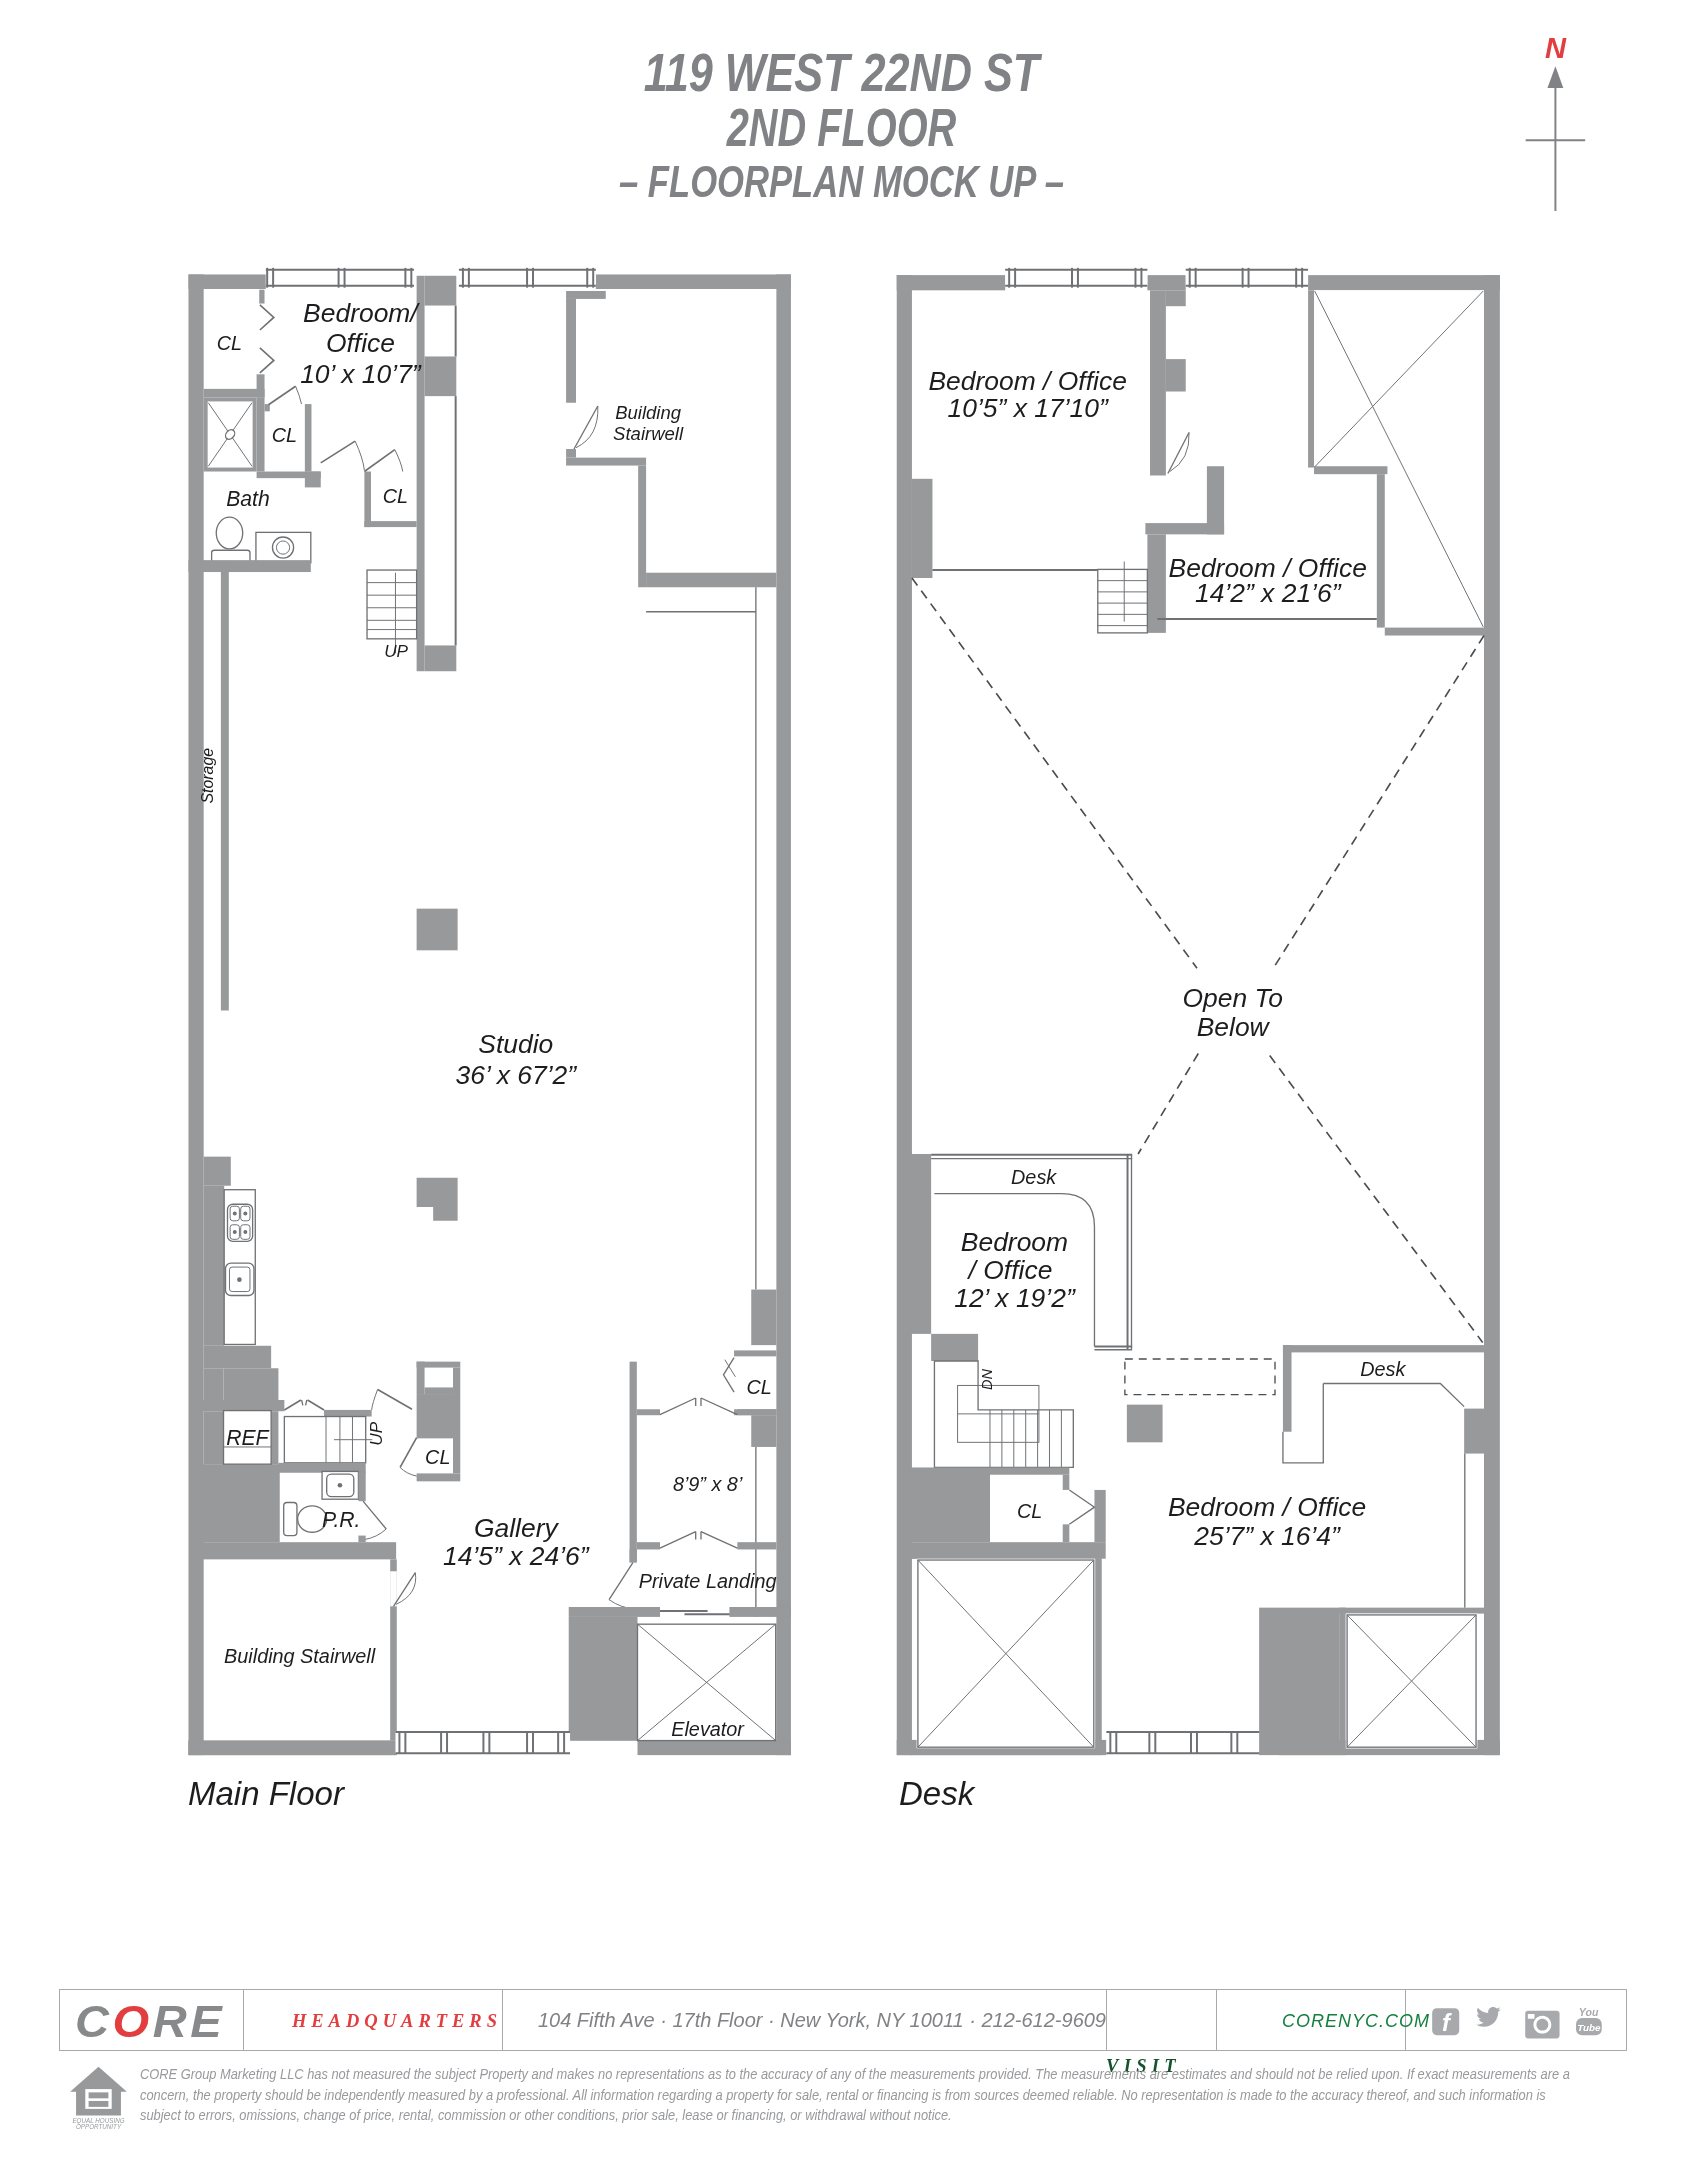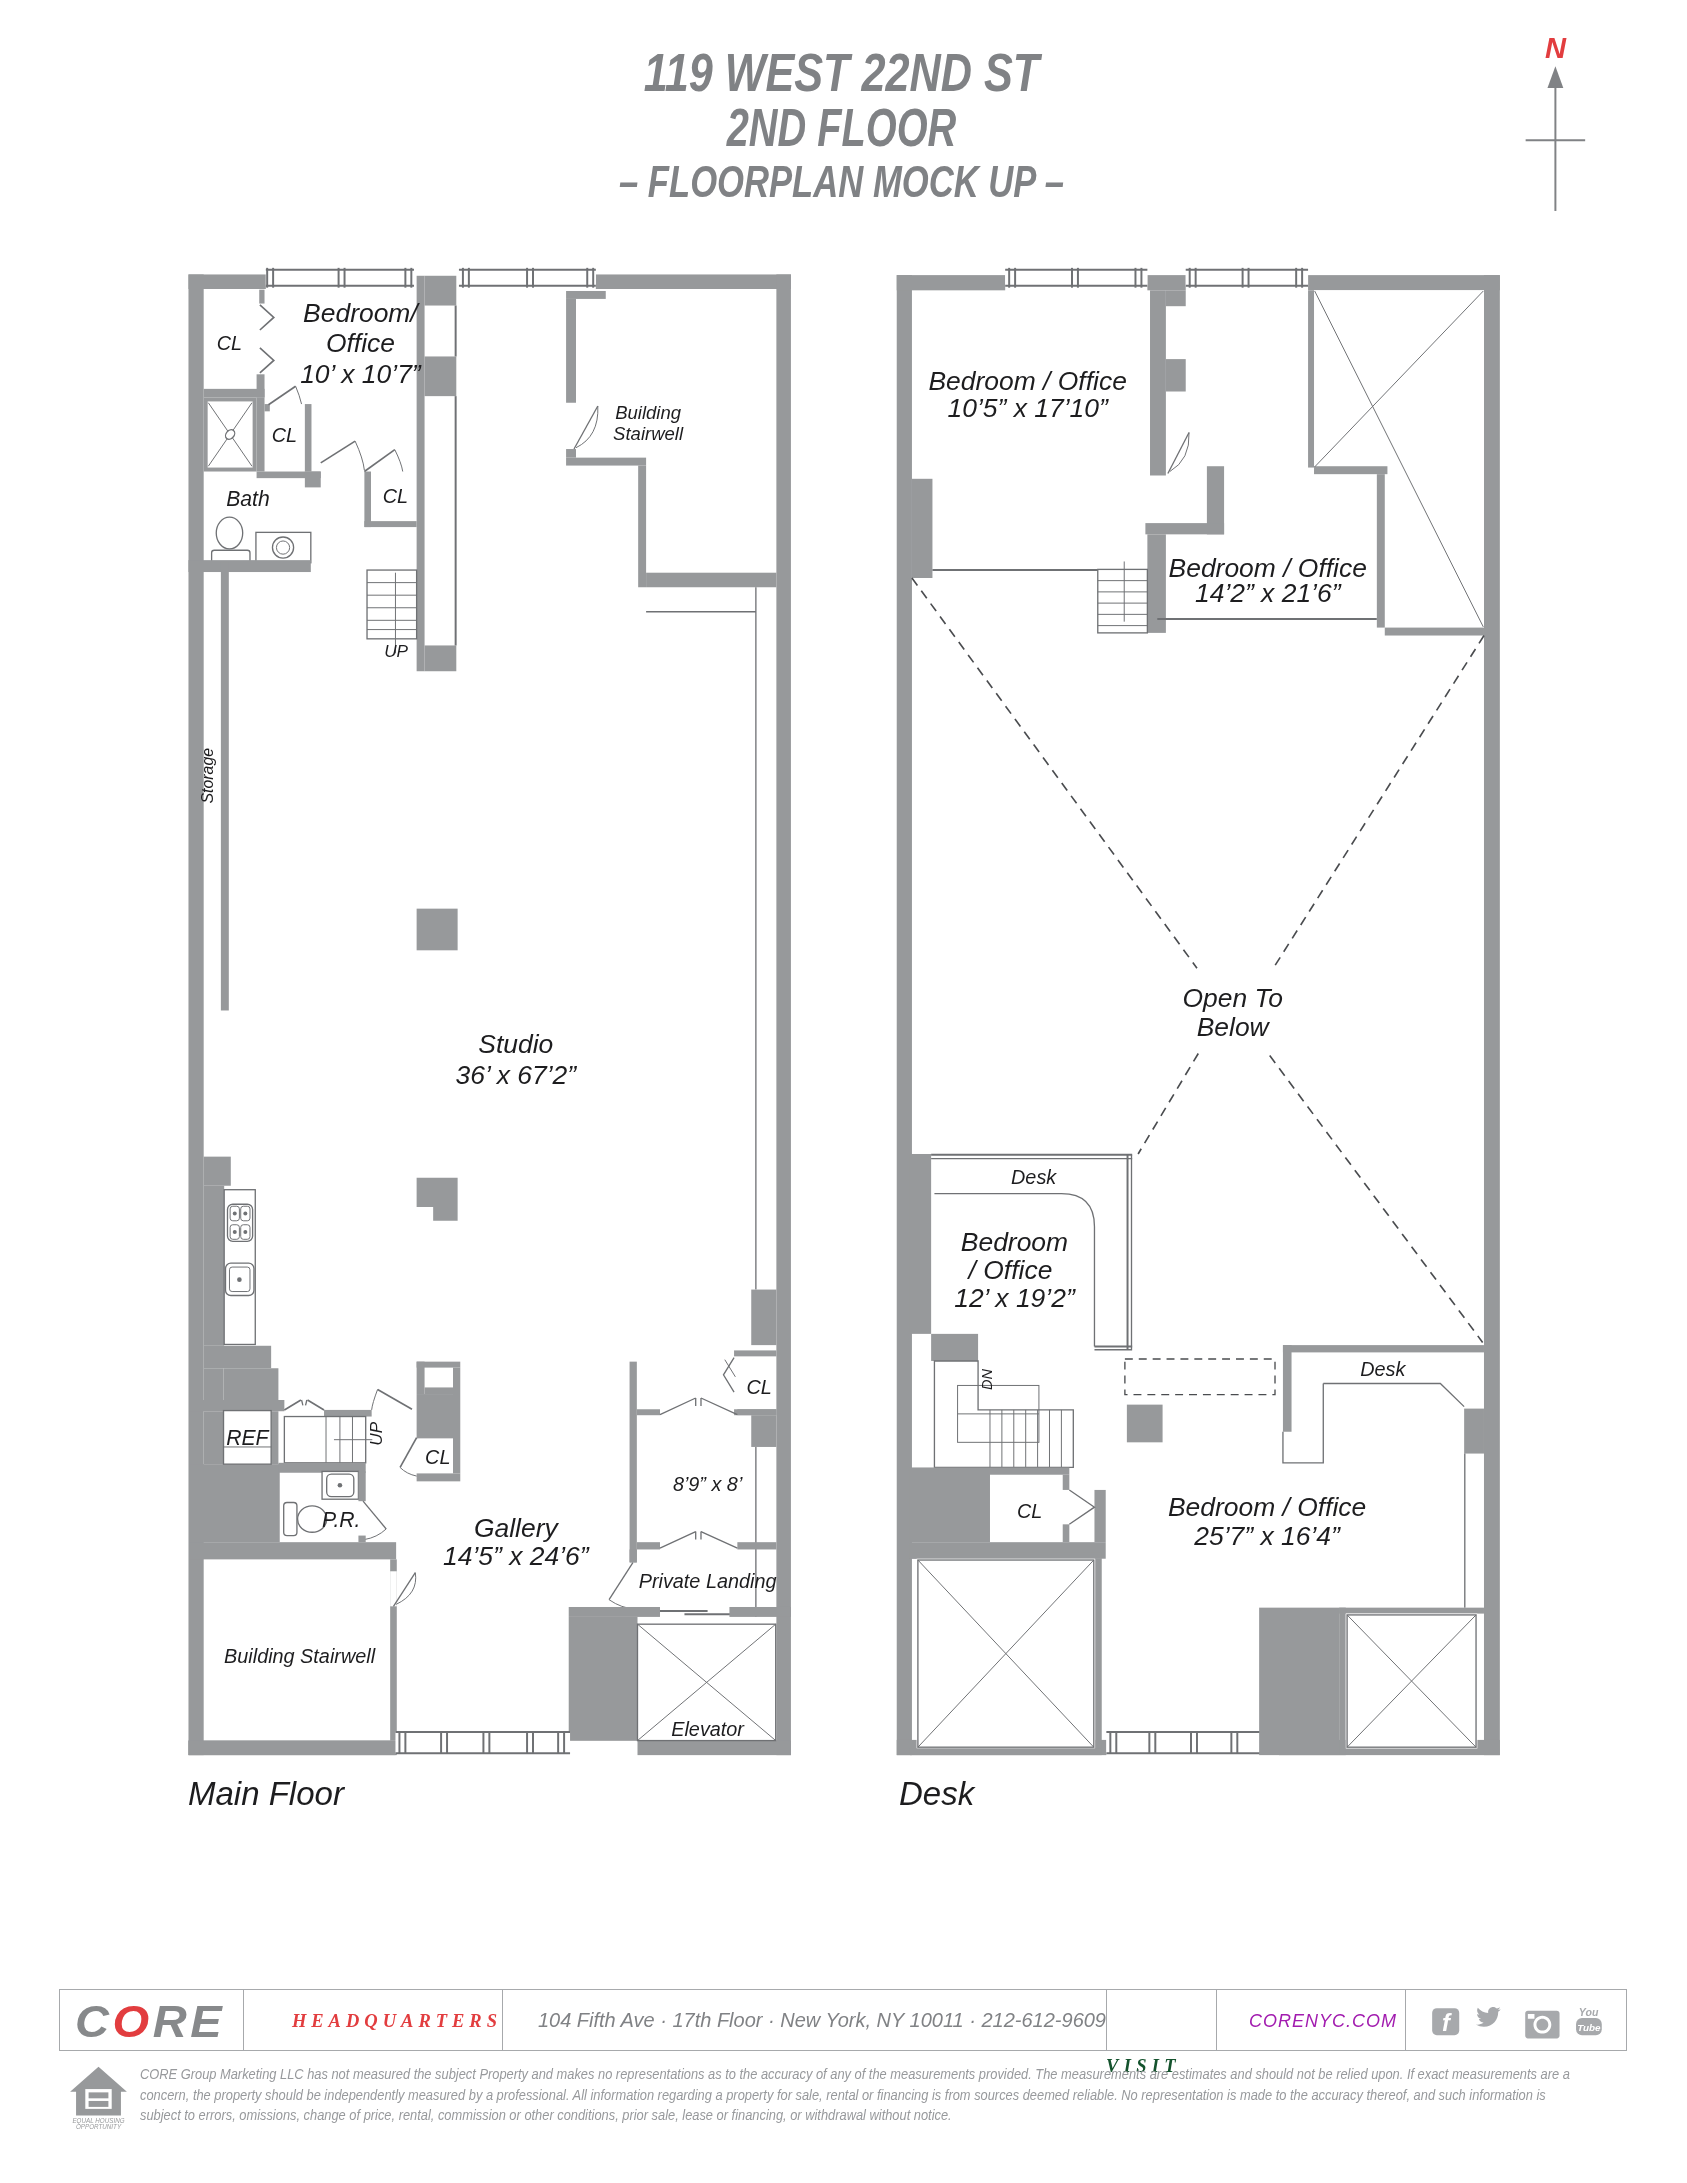--- a/index.html
+++ b/index.html
@@ -10,21 +10,21 @@
 #t2{left:0;top:97px;width:1683px;text-align:center;font-size:53px;color:#808285;font-weight:bold;transform:scaleX(0.75);}
 #t3{left:0;top:157px;width:1683px;text-align:center;font-size:44px;color:#808285;font-weight:bold;transform:scaleX(0.787);}
 #mock{left:57px;top:1865px;font-size:26px;color:#55575b;line-height:38px;}
 #bar{left:59px;top:1989px;width:1568px;height:62px;border:1.3px solid #a7a9ac;box-sizing:border-box;}
 .vdiv{top:1989px;width:1.3px;height:62px;background:#a7a9ac;}
 #corelogo{left:75px;top:1997px;font-size:44px;letter-spacing:3.3px;color:#87898b;font-weight:bold;transform:scaleX(1.07);transform-origin:0 50%;}
 #corelogo .red{color:#e23d3f;}
 #hq{left:243px;top:2011px;width:259px;text-align:right;font-family:"Liberation Serif",serif;font-size:18.5px;letter-spacing:5px;color:#e23d3f;font-weight:bold;}
 #addr{left:502px;top:2009px;width:604px;text-align:right;font-size:20px;color:#808285;}
 #visit{left:1106px;top:2011px;width:110px;text-align:left;font-family:"Liberation Serif",serif;font-size:18.5px;letter-spacing:5.3px;color:#14532d;font-weight:bold;margin-top:45px;}
-#site{left:1216px;top:2011px;width:214px;text-align:center;font-size:18px;letter-spacing:1px;color:#a21caf;}
+#site{left:1216px;top:2011px;width:214px;text-align:right;font-size:18px;letter-spacing:1px;color:#15803d;}
 #disctext{left:140px;top:2064px;width:1495px;font-size:15px;line-height:20.5px;color:#97999c;white-space:nowrap;transform:scaleX(0.857);transform-origin:0 0;}
 #mainlbl{left:188px;top:1775px;font-size:33px;color:#1d1d1f;}
 #loftlbl{left:899px;top:1775px;font-size:33px;color:#1d1d1f;}
 </style>
 </head>
 <body>
 <div id="page">
 <div class="abs" id="t1">119 WEST 22ND ST</div>
 <div class="abs" id="t2">2ND FLOOR</div>
 <div class="abs" id="t3">– FLOORPLAN MOCK UP –</div>

